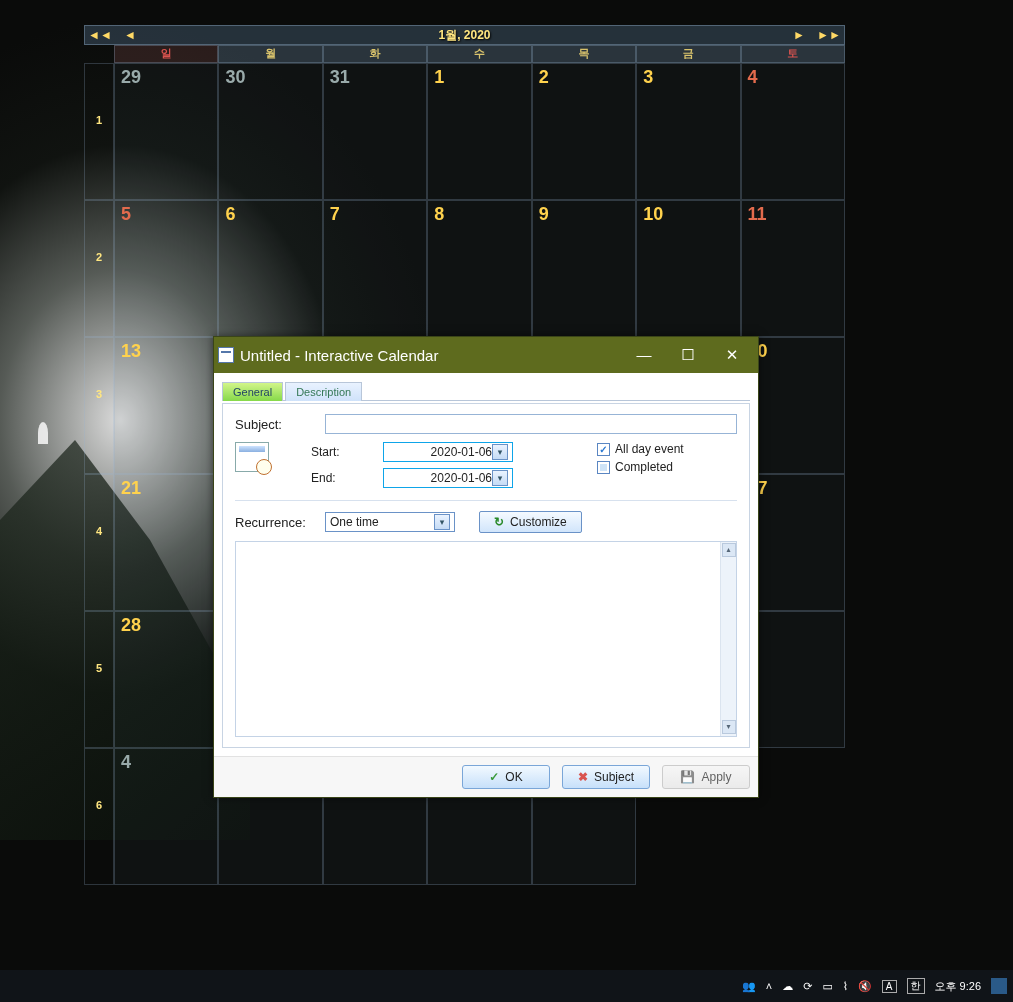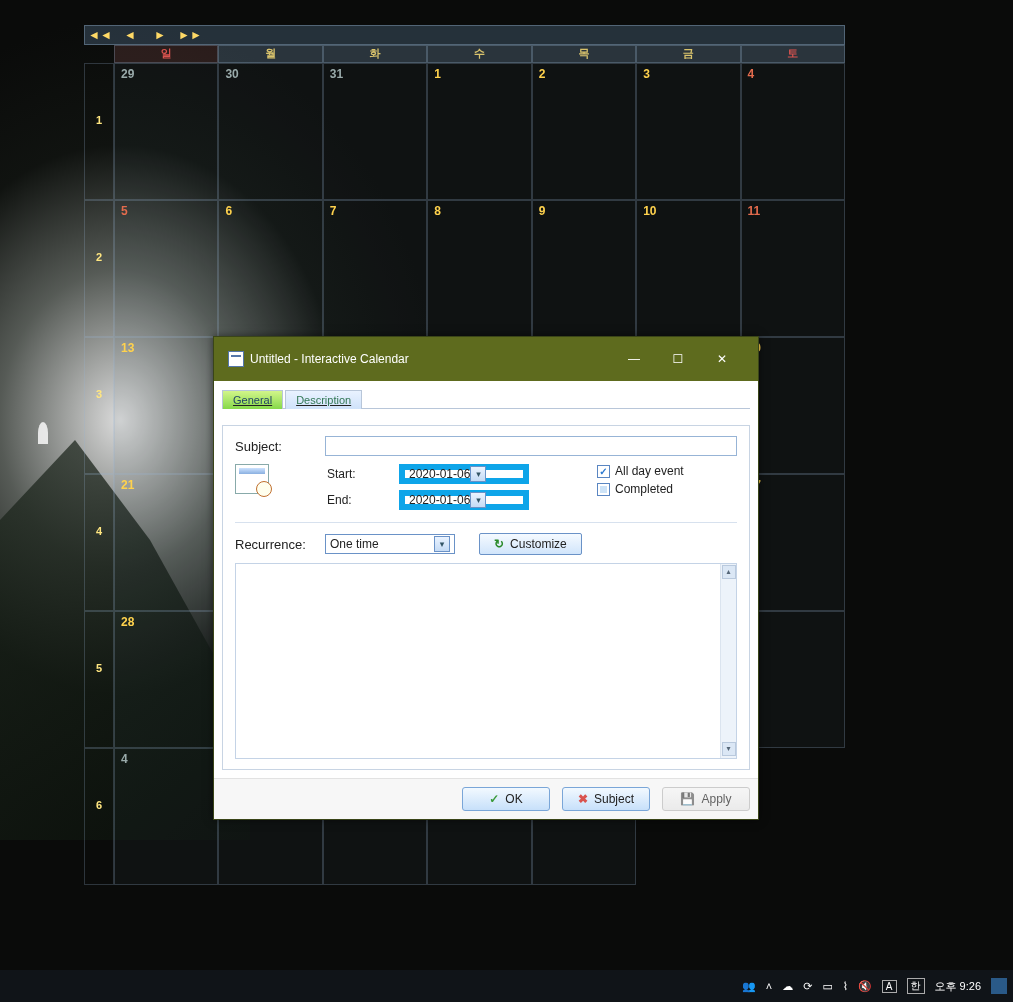--- a/index.html
+++ b/index.html
@@ -36,59 +36,59 @@
   background: rgba(120,150,180,0.3); border:1px solid rgba(150,180,210,0.3); }
 .cal-dayname.sun { color:#d9534f; background: rgba(120,70,70,0.3); }
 .cal-dayname.sat { color:#d9534f; }
 .cal-dayname.mid { color:#d9c36c; }
 .cal-body { display:flex; }
 .cal-weeks { width:30px; display:flex; flex-direction:column; }
 .cal-week { flex:1; text-align:center; color:#ffe680; font-weight:bold; font-size:11px;
   border:1px solid rgba(150,180,210,0.25); padding-top:50px; }
 .cal-grid { flex:1; display:grid; grid-template-columns:repeat(7,1fr); grid-auto-rows:137px; }
 .cal-cell { border:1px solid rgba(150,180,210,0.25); padding:3px 6px;
-  font-weight:bold; font-size:12px; background: rgba(80,100,120,0.08); }
+  font-weight:bold; font-size:18px; background: rgba(80,100,120,0.08); }
 .cal-cell.dim { color:#9aa; }
 .cal-cell.cur { color:#ffd24d; }
 .cal-cell.red { color:#e36b4d; }
 
 
 .dialog {
   position:absolute; left:213px; top:336px; width:546px;
   border:1px solid #3a4518; box-shadow:0 0 8px rgba(0,0,0,0.5);
 }
 .titlebar {
-  height:44px; background:#5e6b1e; color:#fff; display:flex; align-items:center;
-  padding:0 14px; font-size:12px;
+  height:36px; background:#5e6b1e; color:#fff; display:flex; align-items:center;
+  padding:0 4px; font-size:15px;
 }
 .titlebar .ticon { width:16px; height:16px; margin-right:6px;
   background:#fff; border:1px solid #5577aa; display:inline-block; position:relative; }
 .titlebar .ticon::after{content:"";position:absolute;top:3px;left:2px;right:2px;height:2px;background:#5577aa;}
 .tspace { flex:1; }
 .tbtn { width:44px; height:28px; text-align:center; line-height:28px; color:#fff; }
 .dlg-body { background:#fff; padding:8px 8px 8px 8px; }
-.tabs { display:flex; border-bottom:1px solid #b8c6d9; margin-bottom:16px;text-decoration:underline; }
+.tabs { display:flex; border-bottom:1px solid #b8c6d9; margin-bottom:2px; }
 .tab { padding:3px 10px; border:1px solid #b8c6d9; border-bottom:none;
   background:linear-gradient(#e9f2ff,#cfe2fa); font-size:11px; color:#375; cursor:pointer;
   position:relative; top:1px; margin-right:2px; }
 .tab.active { background:linear-gradient(#d2f58a,#86d94a); color:#246; }
 .panel { border:1px solid #c8d4e3; padding:10px 12px; background:#fff; }
 .row { display:flex; align-items:center; margin-bottom:8px; }
 .row label { width:90px; font-size:13px; }
 .txt { flex:1; height:20px; border:1px solid #97b4d6; padding:1px 4px; font-size:12px; background:#fff; }
 .date-row { display:flex; align-items:center; margin-bottom:6px; }
 .cal-icon { width:34px; height:30px; background:#fff; border:1px solid #8aa; margin-right:42px;
   display:inline-block; position:relative; }
 .cal-icon::before{content:"";position:absolute;top:3px;left:3px;right:3px;height:6px;
   background:linear-gradient(#cde3ff,#8ab0e0);}
 .cal-icon::after{content:"";position:absolute;bottom:-4px;right:-4px;width:14px;height:14px;
   border:1px solid #c07030;border-radius:50%;background:#ffe;}
 .lbl2 { width:72px; font-size:12px; }
-.date-input { width:130px; height:20px; border:6px solid #0ea5e9; font-size:12px; padding:1px 4px;
-  background:#fff; display:flex; align-items:center; justify-content:flex-start; }
+.date-input { width:130px; height:20px; border:1px solid #0ea5e9; font-size:12px; padding:1px 4px;
+  background:#fff; display:flex; align-items:center; justify-content:flex-end; }
 .dd { width:16px; height:16px; border:1px solid #6a92c7; background:linear-gradient(#eaf3ff,#c5dbf5);
   display:flex;align-items:center;justify-content:center; color:#356; font-size:9px; }
 .chk { width:13px; height:13px; border:1px solid #5a86c2; background:#fff; display:inline-flex;
   align-items:center; justify-content:center; margin-right:5px; vertical-align:middle; }
 .chk.checked::after{content:"✓"; color:#2a78d0; font-size:10px; font-weight:bold;}
 .chk.box::after{content:""; width:7px; height:7px; background:#cde3f7;}
 .opt { font-size:12px; display:flex; align-items:flex-end; margin-bottom:4px; }
 .hr { height:1px; background:#d7e1ee; margin:6px 0 10px; }
 .sel { width:130px; height:20px; border:1px solid #6a92c7; font-size:12px; padding:1px 4px;
   background:#fff; display:flex; align-items:center; justify-content:space-between; }
@@ -123,20 +123,21 @@
 </head>
 <body>
 
 <div class="bg-rock"></div>
 <div class="bg-person"></div>
 
 <div class="calendar">
   <div class="cal-header">
     <div class="cal-nav">◄◄</div>
     <div class="cal-nav">◄</div>
+    <div class="cal-title">1월, 2020</div>
     <div class="cal-nav">►</div>
     <div class="cal-nav">►►</div>
   </div>
   <div class="cal-dayrow" id="cal-dayrow">
       <div class="cal-dayname sun">일</div>
       <div class="cal-dayname mid">월</div>
       <div class="cal-dayname mid">화</div>
       <div class="cal-dayname mid">수</div>
       <div class="cal-dayname mid">목</div>
       <div class="cal-dayname mid">금</div>
@@ -208,21 +209,21 @@
   <div class="dlg-body">
     <div class="tabs">
       <div class="tab active">General</div>
       <div class="tab">Description</div>
     </div>
     <div class="panel">
       <div class="row">
         <label>Subject:</label>
         <input class="txt" value="" style="">
       </div>
-      <div style="display:flex;gap:16px;">
+      <div style="display:flex;">
         <div style="width:76px;">
           <span class="cal-icon"></span>
         </div>
         <div style="flex:1;">
           <div class="date-row">
             <span class="lbl2">Start:</span>
             <span class="date-input">
               <span>2020-01-06</span>
               <span class="dd">▾</span>
             </span>

